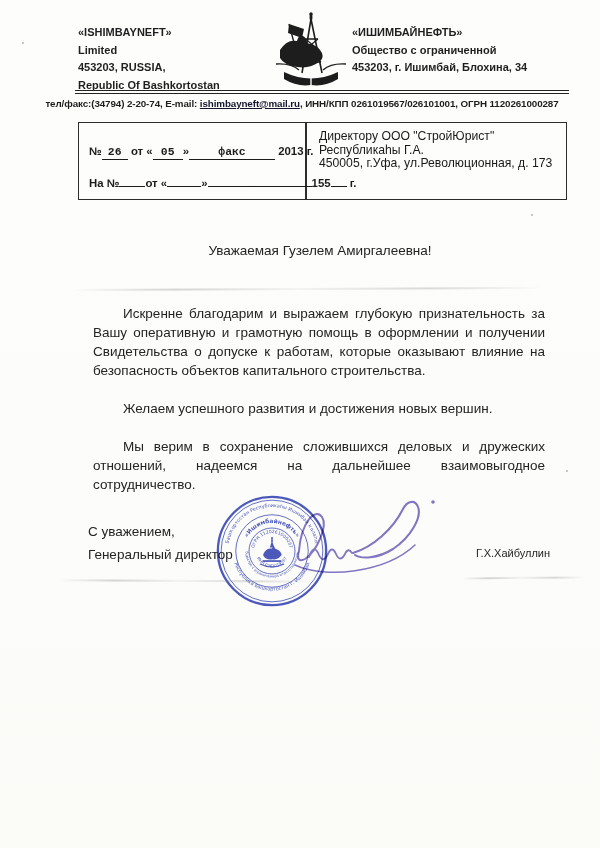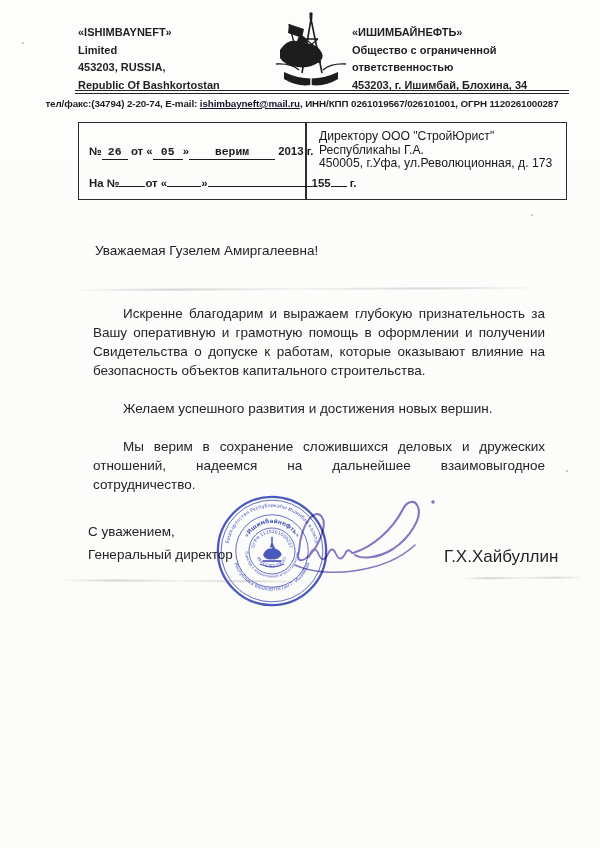--- a/index.html
+++ b/index.html
@@ -23,26 +23,26 @@
   .ref-divider{position:absolute;left:226px;top:0;bottom:0;width:1.6px;background:#2c2c2c;}
   .ref-left{position:absolute;left:10px;top:0;width:212px;font-size:11.4px;font-weight:700;color:#1c1c1c;}
   .ref-line1{position:absolute;top:22px;left:0;white-space:nowrap;}
   .ref-line2{position:absolute;top:50px;left:0;white-space:nowrap;}
   .blank{display:inline-block;border-bottom:1.3px solid #1b1b1b;height:13px;line-height:13px;
     text-align:center;vertical-align:baseline;font-family:Liberation Mono, monospace;}
   .w26{width:26px}.w30{width:30px}.w86{width:86px}.w112{width:104px}.w16{width:16px}.w34{width:34px}
   .ref-right{position:absolute;left:240px;top:7px;width:240px;font-size:12.2px;line-height:13.6px;color:#191919;}
   
   .body-block{position:absolute;left:85px;top:243px;width:460px;font-size:13.5px;color:#242424;}
-  .salutation{margin:0 0 46px 10px;}
+  .salutation{text-align:center;margin:0 0 46px 10px;}
   .body-block p{margin:0 0 19px 8px;line-height:19px;text-indent:30px;text-align:justify;}
   
   .sig-closing{position:absolute;left:88px;top:524px;font-size:13.5px;color:#242424;}
   .sig-title{position:absolute;left:88px;top:547px;font-size:13.5px;color:#242424;}
-  .sig-name{position:absolute;left:444px;top:547px;width:105px;text-align:left;font-size:17px;color:#242424;}
+  .sig-name{position:absolute;left:476px;top:547px;width:105px;text-align:left;font-size:11px;color:#242424;}
   .stamp{position:absolute;left:214px;top:493px;width:116px;height:116px;mix-blend-mode:multiply;opacity:.93;}
   .signature{position:absolute;left:265px;top:485px;width:185px;height:105px;mix-blend-mode:multiply;opacity:.9;}
   
   .artifact{position:absolute;height:2px;border-radius:2px;
     background:linear-gradient(90deg,rgba(140,140,140,0),rgba(135,135,135,.34) 22%,rgba(140,140,140,.08) 48%,rgba(135,135,135,.3) 76%,rgba(140,140,140,0));}
   .art1{top:288px;left:72px;width:470px;transform:rotate(-.25deg);}
   .art2{top:580px;left:58px;width:255px;transform:rotate(.3deg);}
   .art3{top:577px;left:462px;width:122px;transform:rotate(-.4deg);}
   .speck{position:absolute;background:rgba(100,100,100,.45);border-radius:50%;width:2px;height:2px;}
 </style>
@@ -77,34 +77,33 @@
         <path d="M4,52 q15,-1 23,6"></path>
         <path d="M74,52 q-15,-1 -23,6"></path>
       </g>
       <path d="M39,61 l0,12" stroke="#fbfbf9" stroke-width="1.4" fill="none"></path>
     </svg>
   </div>
 
   <div class="lh-block lh-right">
     <div>«ИШИМБАЙНЕФТЬ»</div>
     <div>Общество с ограниченной</div>
-    <div>ответственностью</div>
     <div>453203, г. Ишимбай, Блохина, 34</div>
   </div>
 
   <div class="lh-rule"></div>
 
   <div class="contact-line"><span>тел/факс:(34794) 2-20-74,  E-mail: </span><span class="email">ishimbayneft@mail.ru</span><span>,  ИНН/КПП  0261019567/026101001,  ОГРН 1120261000287</span></div>
 
   <div class="ref-box">
     <div class="ref-divider"></div>
     <div class="ref-left">
       <div class="ref-line1">
         <span>№</span><span class="blank w26">26</span>
-        <span>от «</span><span class="blank w30">05</span><span>»</span><span class="blank w86">верим</span>
+        <span>от «</span><span class="blank w30">05</span><span>»</span><span class="blank w86">факс</span>
         <span>2013 г.</span>
       </div>
       <div class="ref-line2">
         <span>На №</span><span class="blank w26"></span><span>от «</span><span class="blank w34"></span><span>»</span><span class="blank w112"></span><span>155</span><span class="blank w16"></span> <span>г.</span>
       </div>
     </div>
     <div class="ref-right">
       <div>Директору ООО "СтройЮрист"</div>
       <div>Республикаһы Г.А.</div>
       <div>450005, г.Уфа, ул.Революционная, д. 173</div>

